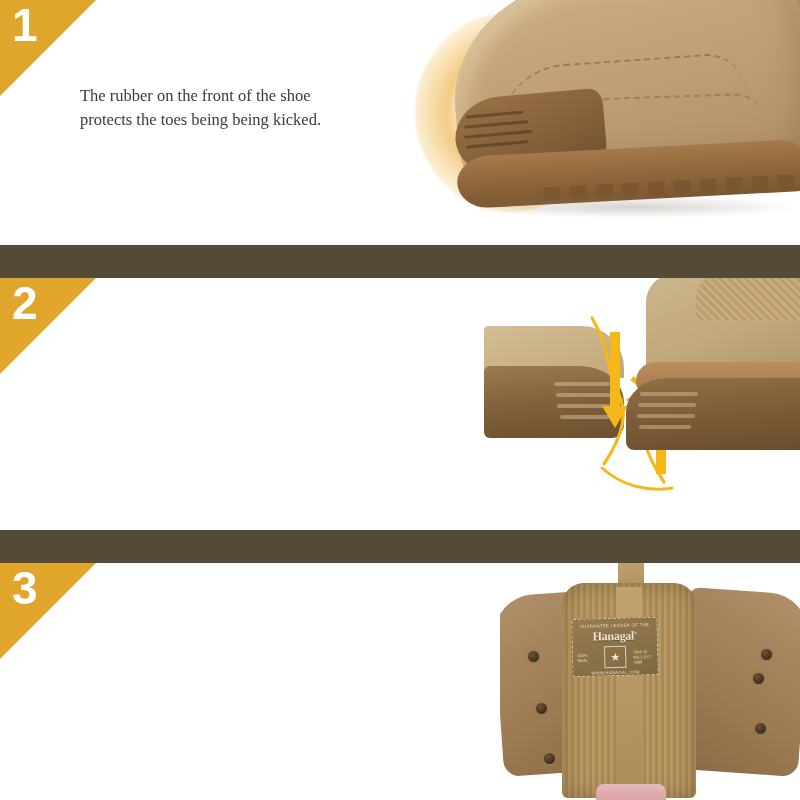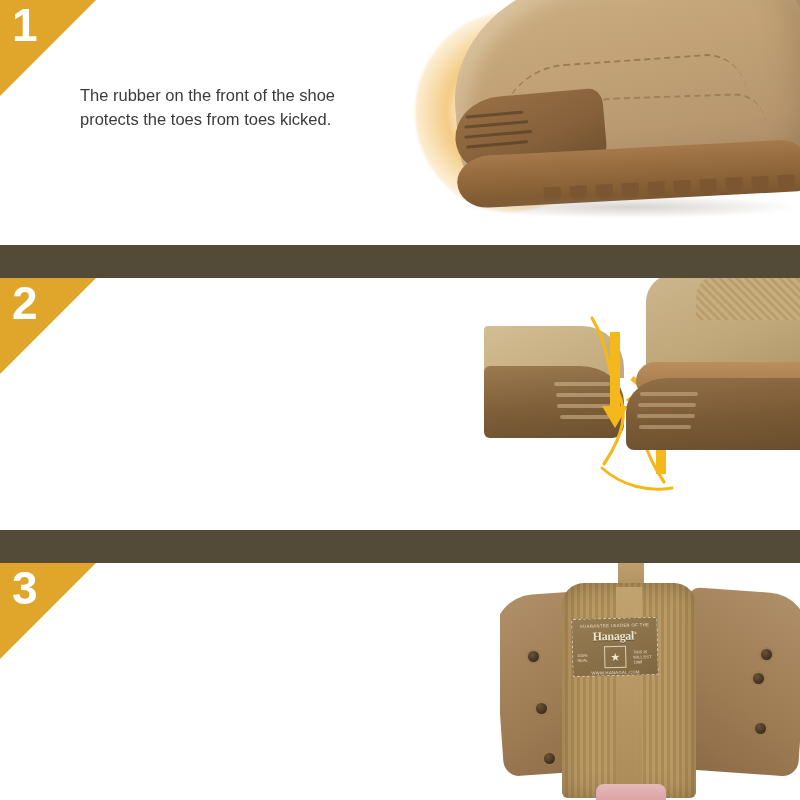--- a/index.html
+++ b/index.html
@@ -39,21 +39,21 @@
 
   
   .txt{position:absolute;z-index:4;}
   .headline{
     margin:0;color:#333333;font-weight:bold;
     font-family:"Liberation Sans", sans-serif;
     letter-spacing:-0.5px;
   }
   .body-copy{
     margin:0;color:#3b3b3b;
-    font-family:Liberation Sans, sans-serif;
+    font-family:Liberation Serif, serif;
   }
   .body-copy span{display:block;}
 
   #text-1{left:80px;top:68px;}
   #text-1 .headline{font-size:40px;line-height:1.05;}
   #text-1 .body-copy{font-size:16.5px;line-height:1.45;margin-top:16px;}
 
   
   .photo{position:absolute;z-index:1;overflow:hidden;}
 
@@ -288,21 +288,21 @@
     </div>
 
     <div class="corner">
       <div class="tri"></div>
       <div class="num">1</div>
     </div>
 
     <div class="txt" id="text-1">
       <p class="body-copy">
         <span>The rubber on the front of the shoe</span>
-        <span>protects the toes from toes kicked.</span>
+        <span>protects the toes being being kicked.</span>
       </p>
     </div>
   </div>
 
   <div class="divider" id="divider-1"></div>
 
   <div class="section" id="section-2">
 
     <div class="photo" id="photo-2">
 

